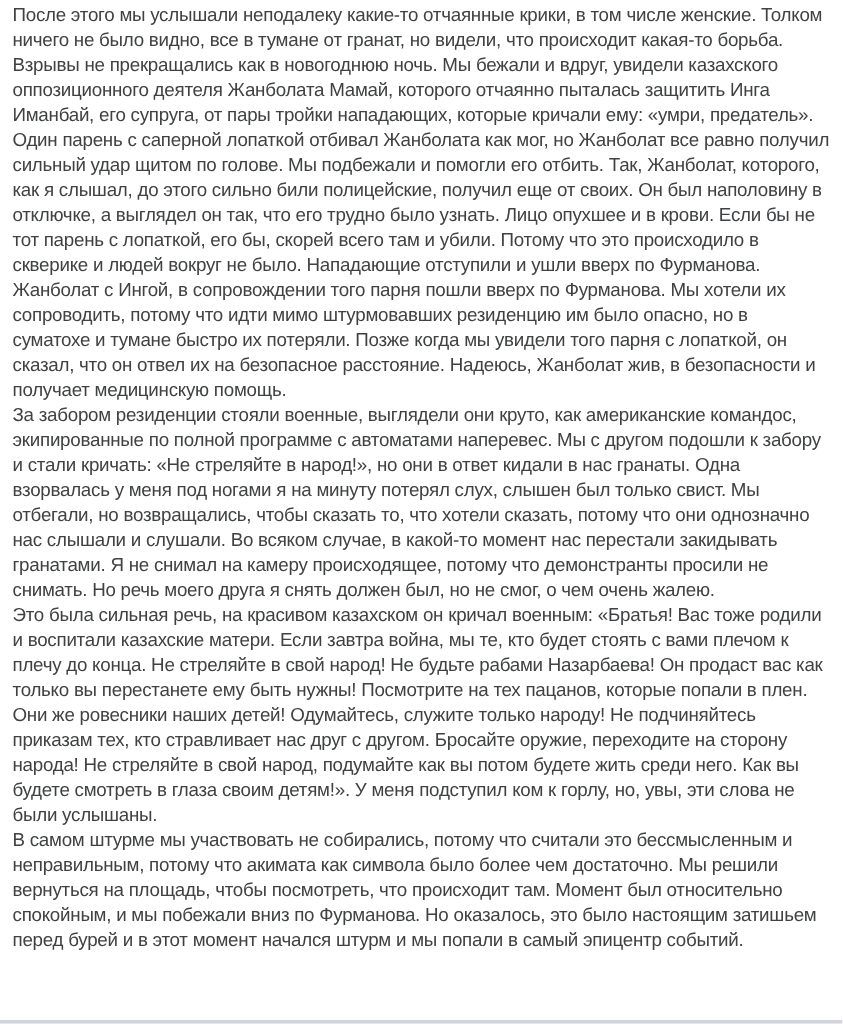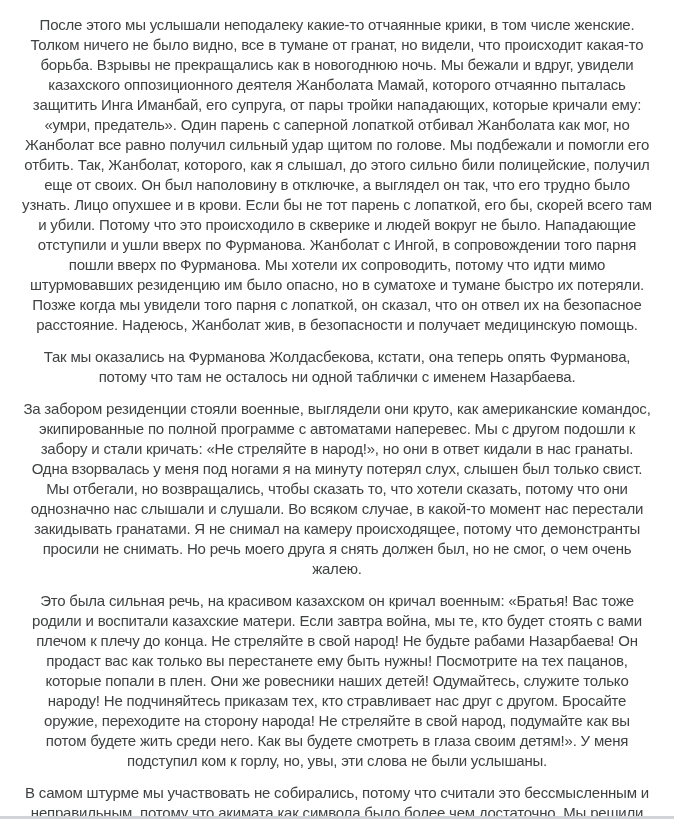--- a/index.html
+++ b/index.html
@@ -16,37 +16,35 @@
   }
   .post-text {
     padding: 3px 10px 0 10px;
     font-size: 15px;
     line-height: 20px;
     letter-spacing: -0.2px;
     color: var(--text, #3f4142);
     text-align: left;
   }
   .post-text p {
-    margin: 12px;
+    margin: 0;
     padding: 0;
-    text-align: center;
   }
   .bottom-divider {
     position: absolute;
     left: 0;
     bottom: 0;
     width: 100%;
     height: 3px;
     background: var(--divider, #d1d4d8);
   }
 </style>
 </head>
 <body style="--bg: #ffffff; --text: #3f4142; --divider: #d1d4d8;">
 
 <div class="post-text" id="post-paragraphs">
     <p>После этого мы услышали неподалеку какие-то отчаянные крики, в том числе женские. Толком ничего не было видно, все в тумане от гранат, но видели, что происходит какая-то борьба. Взрывы не прекращались как в новогоднюю ночь. Мы бежали и вдруг, увидели казахского оппозиционного деятеля Жанболата Мамай, которого отчаянно пыталась защитить Инга Иманбай, его супруга, от пары тройки нападающих, которые кричали ему: «умри, предатель». Один парень с саперной лопаткой отбивал Жанболата как мог, но Жанболат все равно получил сильный удар щитом по голове. Мы подбежали и помогли его отбить. Так, Жанболат, которого, как я слышал, до этого сильно били полицейские, получил еще от своих. Он был наполовину в отключке, а выглядел он так, что его трудно было узнать. Лицо опухшее и в крови. Если бы не тот парень с лопаткой, его бы, скорей всего там и убили. Потому что это происходило в скверике и людей вокруг не было. Нападающие отступили и ушли вверх по Фурманова. Жанболат с Ингой, в сопровождении того парня пошли вверх по Фурманова. Мы хотели их сопроводить, потому что идти мимо штурмовавших резиденцию им было опасно, но в суматохе и тумане быстро их потеряли. Позже когда мы увидели того парня с лопаткой, он сказал, что он отвел их на безопасное расстояние. Надеюсь, Жанболат жив, в безопасности и получает медицинскую помощь.</p>
-    <p>Так мы оказались на Фурманова Жолдасбекова, кстати, она теперь опять Фурманова, потому что там не осталось ни одной таблички с именем Назарбаева.</p>
     <p>За забором резиденции стояли военные, выглядели они круто, как американские командос, экипированные по полной программе с автоматами наперевес. Мы с другом подошли к забору и стали кричать: «Не стреляйте в народ!», но они в ответ кидали в нас гранаты. Одна взорвалась у меня под ногами я на минуту потерял слух, слышен был только свист. Мы отбегали, но возвращались, чтобы сказать то, что хотели сказать, потому что они однозначно нас слышали и слушали. Во всяком случае, в какой-то момент нас перестали закидывать гранатами. Я не снимал на камеру происходящее, потому что демонстранты просили не снимать. Но речь моего друга я снять должен был, но не смог, о чем очень жалею.</p>
     <p>Это была сильная речь, на красивом казахском он кричал военным: «Братья! Вас тоже родили и воспитали казахские матери. Если завтра война, мы те, кто будет стоять с вами плечом к плечу до конца. Не стреляйте в свой народ! Не будьте рабами Назарбаева! Он продаст вас как только вы перестанете ему быть нужны! Посмотрите на тех пацанов, которые попали в плен. Они же ровесники наших детей! Одумайтесь, служите только народу! Не подчиняйтесь приказам тех, кто стравливает нас друг с другом. Бросайте оружие, переходите на сторону народа! Не стреляйте в свой народ, подумайте как вы потом будете жить среди него. Как вы будете смотреть в глаза своим детям!». У меня подступил ком к горлу, но, увы, эти слова не были услышаны.</p>
     <p>В самом штурме мы участвовать не собирались, потому что считали это бессмысленным и неправильным, потому что акимата как символа было более чем достаточно. Мы решили вернуться на площадь, чтобы посмотреть, что происходит там. Момент был относительно спокойным, и мы побежали вниз по Фурманова. Но оказалось, это было настоящим затишьем перед бурей и в этот момент начался штурм и мы попали в самый эпицентр событий.</p>
   </div>
 
 <div class="bottom-divider"></div>
 
 </body></html>

